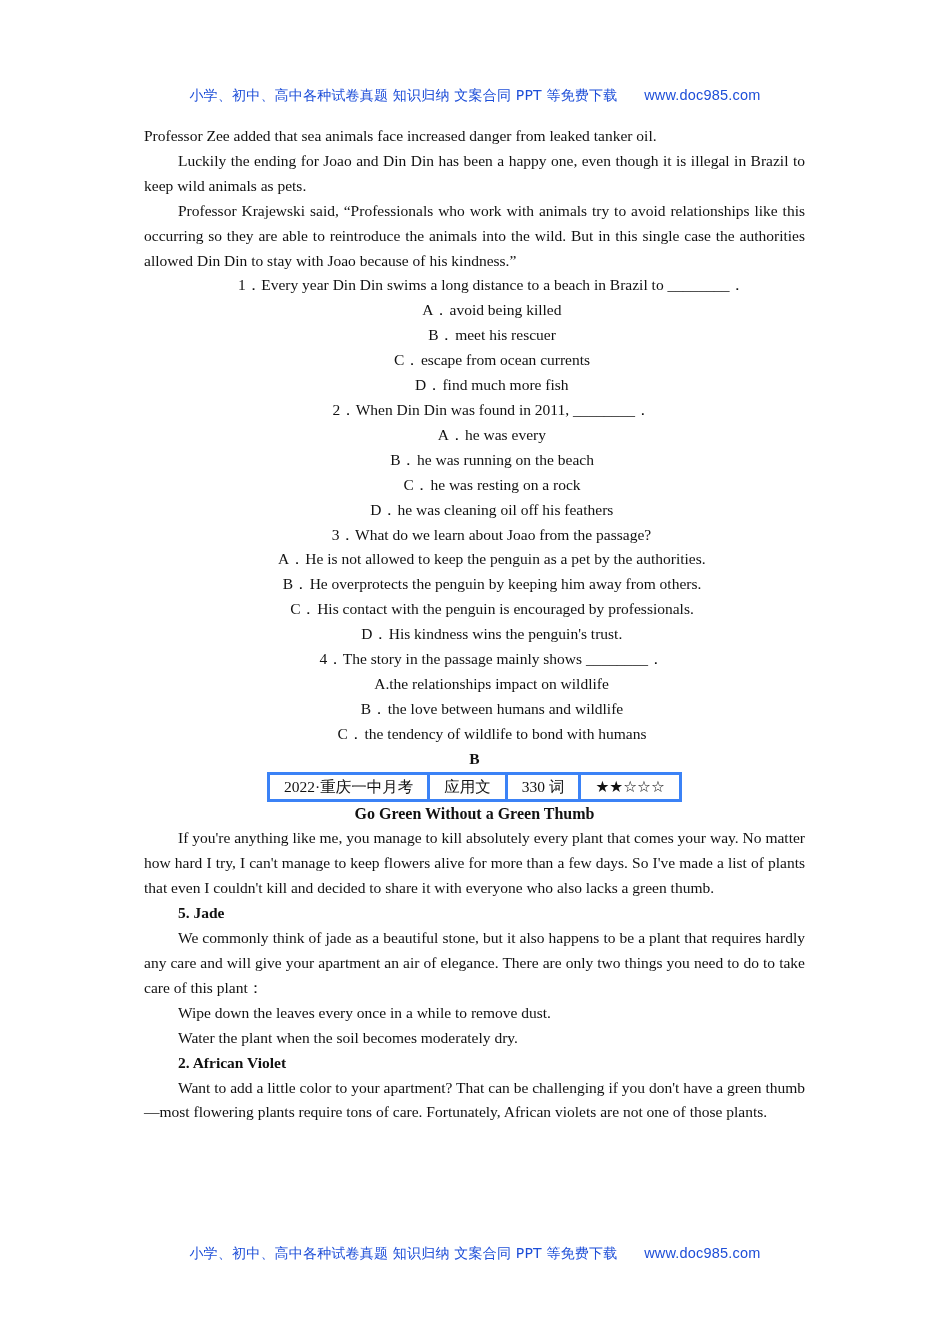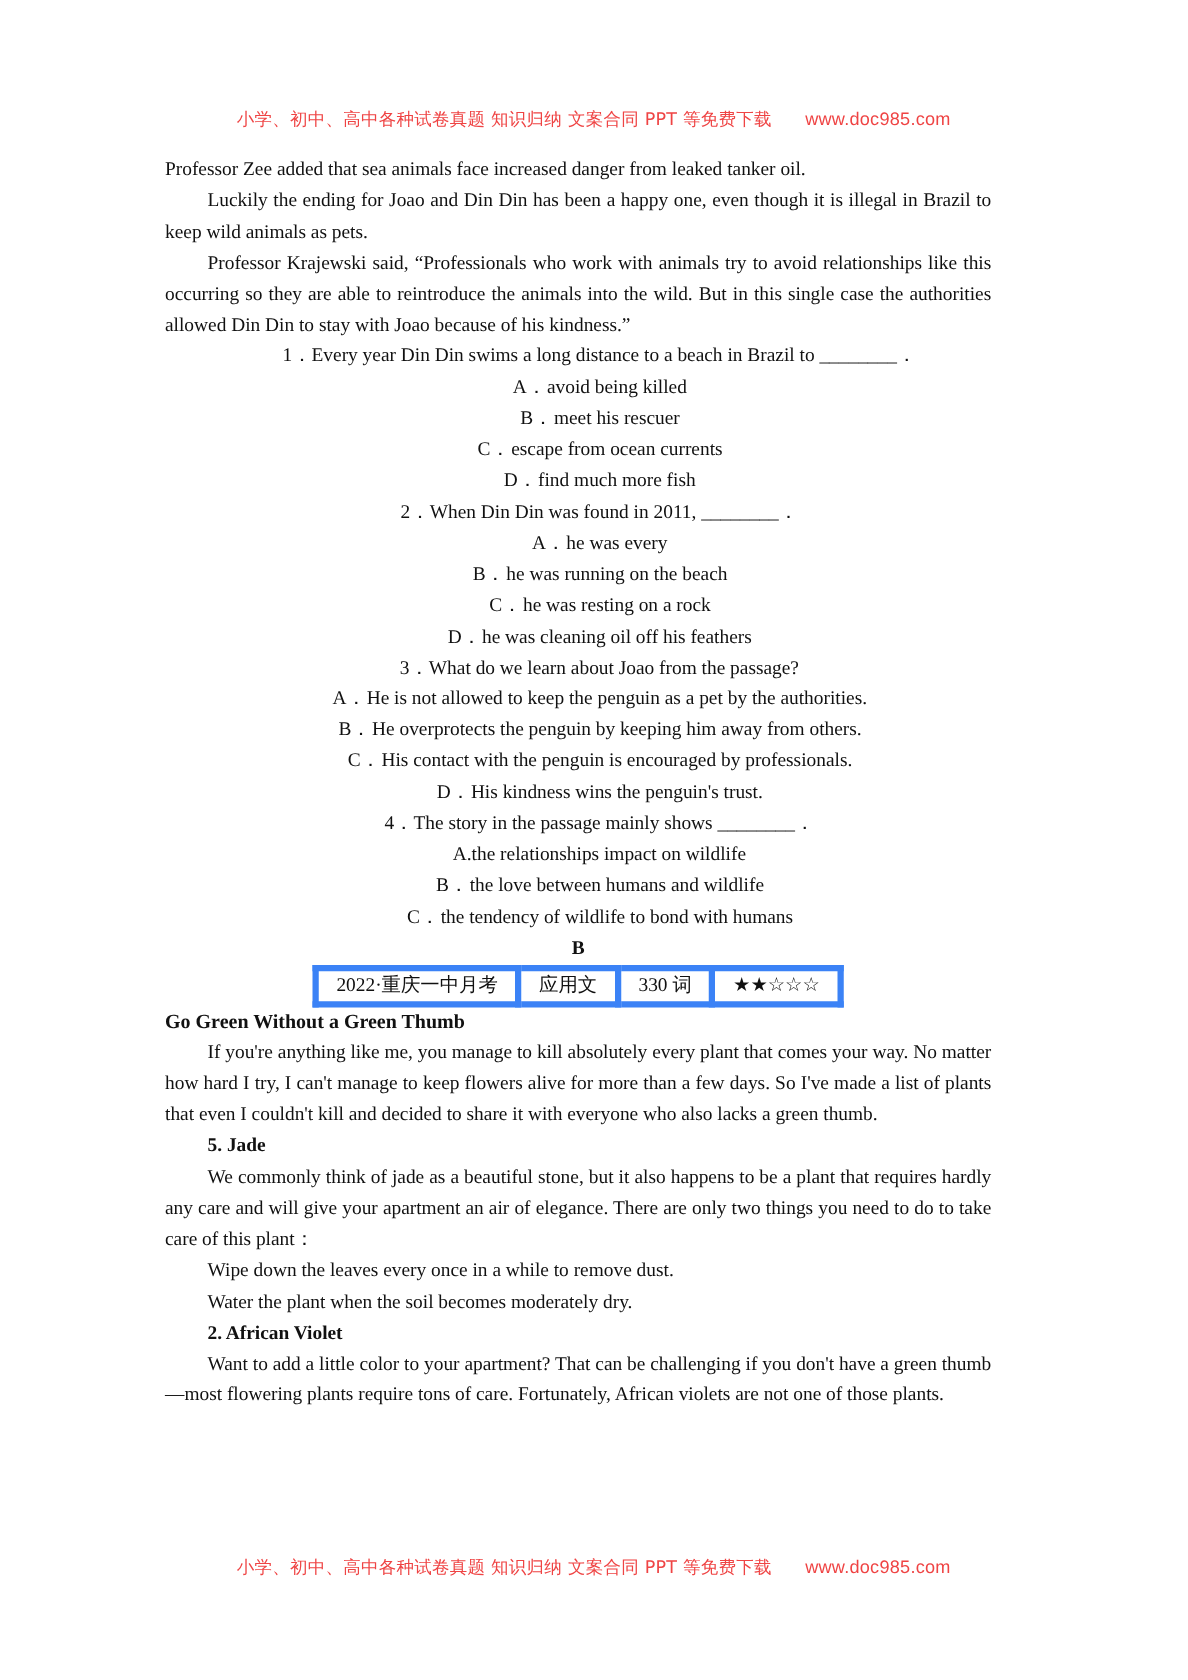--- a/index.html
+++ b/index.html
@@ -15,34 +15,34 @@
       color: #111111;
       font-family: "Liberation Serif", "DejaVu Serif", serif;
     }
     .banner {
       position: absolute;
       left: 0;
       width: 950px;
       text-align: center;
       font-family: "DejaVu Sans", "Liberation Sans", sans-serif;
       font-size: 14px;
-      color: #ef4444;
+      color: #1d4ed8;
       letter-spacing: 0.2px;
     }
     .banner .url {
       margin-left: 22px;
       font-family: "Liberation Sans", sans-serif;
       font-size: 14.5px;
     }
     .banner.top { top: 87px; }
     .banner.bottom { top: 1245px; }
 
     .content {
       position: absolute;
-      left: 132px;
+      left: 144px;
       top: 124px;
       width: 661px;
       font-size: 15.5px;
       line-height: 24.9px;
     }
     .p {
       margin: 0;
       text-align: justify;
       text-align-last: left;
     }
@@ -61,25 +61,26 @@
       font-weight: bold;
       margin: 0;
     }
     .meta-table {
       margin: 0 auto;
       border-collapse: collapse;
       font-size: 15.5px;
       line-height: 22px;
     }
     .meta-table td {
-      border: 5px solid #3b82f6;
+      border: 3px solid #3b82f6;
       text-align: center;
       padding: 1px 14px 1px 14px;
     }
     .article-title {
+      text-align: center;
       font-weight: bold;
       margin: 0;
       font-size: 16px;
     }
     .subhead {
       margin: 0;
       padding-left: 34px;
       font-weight: bold;
     }
   </style>

